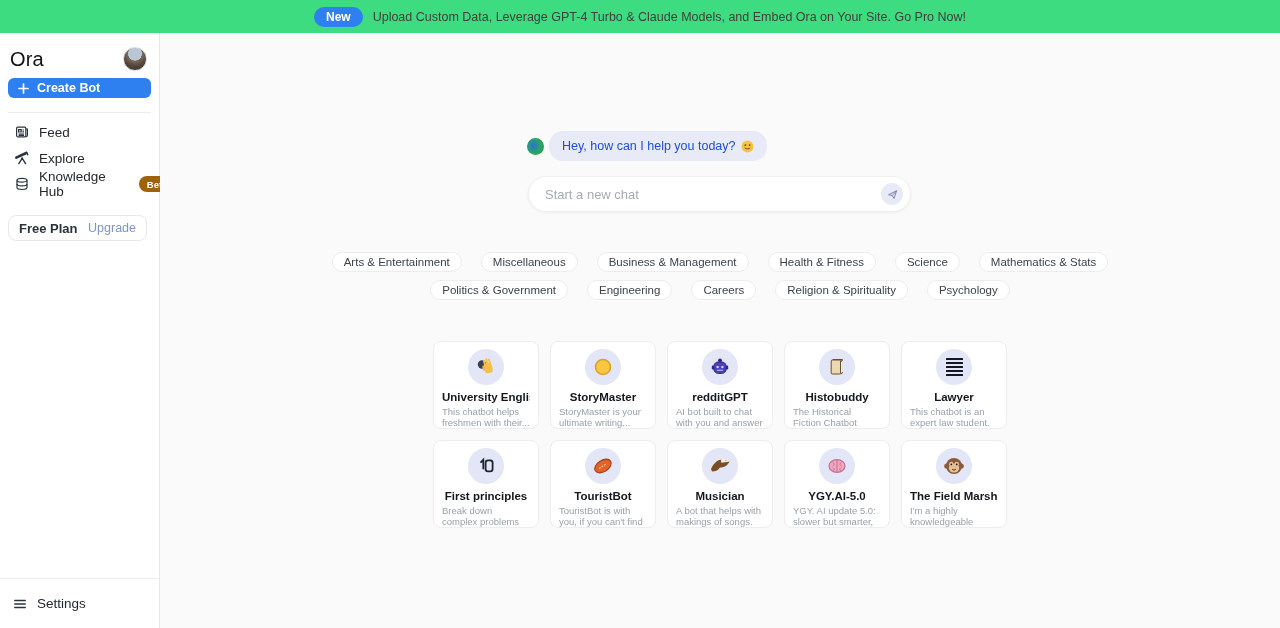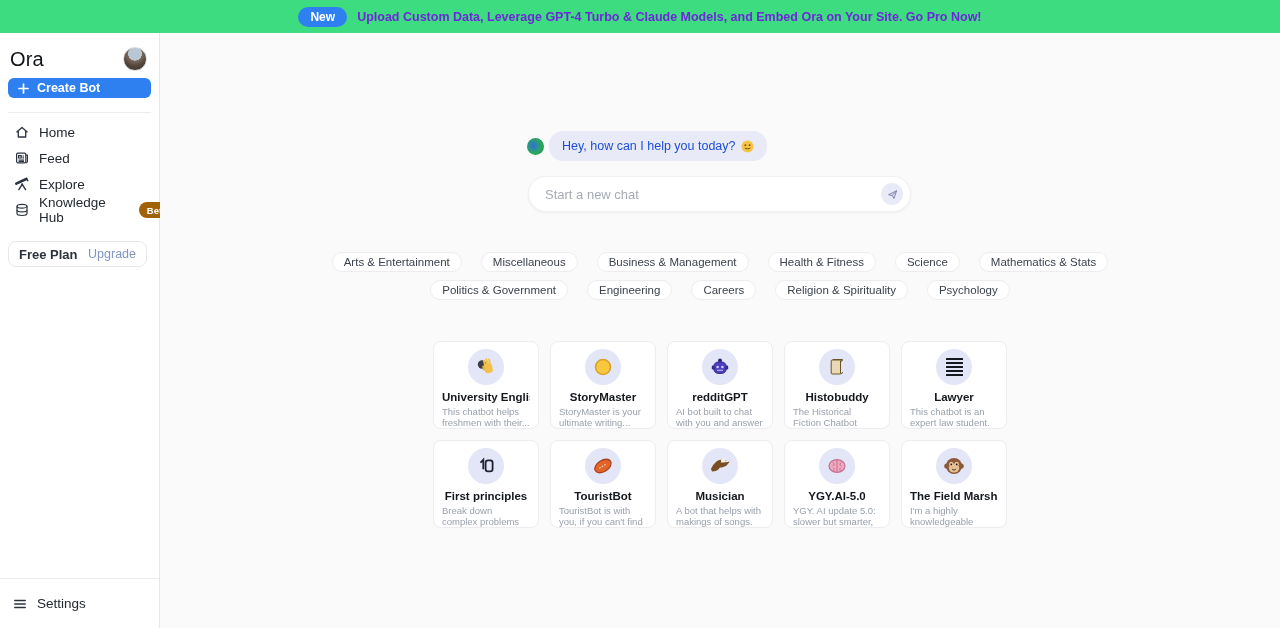--- a/index.html
+++ b/index.html
@@ -4,21 +4,21 @@
 <style>
   * { margin:0; padding:0; box-sizing:border-box; }
   html,body { width:1280px; height:628px; overflow:hidden; background:#fff;
     font-family:"Liberation Sans", sans-serif; }
 
   
   .banner { height:33px; background:#3edc81; display:flex; align-items:center;
     justify-content:center; gap:10px; cursor:pointer; }
   .banner-badge { background:#2e7ff0; color:#fff; font-size:12px; font-weight:700;
     padding:3px 12px; border-radius:999px; }
-  .banner-text { font-size:12.5px; color:#6d28d9; font-weight:700; }
+  .banner-text { font-size:12.5px; color:#404040; font-weight:400; }
 
   
   .app { display:flex; height:595px; }
 
   
   .sidebar { width:160px; background:#fff; border-right:1px solid #e7e7e9;
     position:relative; flex-shrink:0; }
   .sb-header { display:flex; align-items:center; justify-content:space-between;
     padding:14px 12px 0 10px; }
   .brand { font-size:20px; font-weight:400; color:#101418; letter-spacing:0.2px; }
@@ -110,26 +110,20 @@
       <svg width="11" height="11" viewBox="0 0 11 11">
           <path d="M5.5 1v9M1 5.5h9" stroke="#fff" stroke-width="1.7" stroke-linecap="round"></path>
         </svg>
       <span>Create Bot</span>
     </button>
 
     <div class="sb-divider"></div>
 
     <div class="nav">
       <div class="nav-item">
-        <svg width="16" height="16" viewBox="0 0 16 16" fill="none" stroke="#2c3340" stroke-width="1.3" stroke-linejoin="round">
-            <path d="M2.5 8.2 8 3.4l5.5 4.8M4.3 7V13h7.4V7"></path>
-          </svg>
-        <span>Home</span>
-      </div>
-      <div class="nav-item">
         <svg width="16" height="16" viewBox="0 0 16 16" fill="none" stroke="#2c3340" stroke-width="1.2">
             <rect x="2.6" y="3.2" width="9.2" height="9.6" rx="1.2"></rect>
             <path d="M11.8 5h1.6v6.3a1.5 1.5 0 0 1-1.6 1.5"></path>
             <path d="M4.6 5.6h2.6v2.4H4.6z"></path>
             <path d="M8.4 6h1.6M8.4 7.8h1.6M4.6 10h5.4M4.6 11.4h5.4"></path>
           </svg>
         <span>Feed</span>
       </div>
       <div class="nav-item">
         <svg width="16" height="16" viewBox="0 0 16 16" fill="none" stroke="#2c3340" stroke-width="1.4" stroke-linecap="round">

